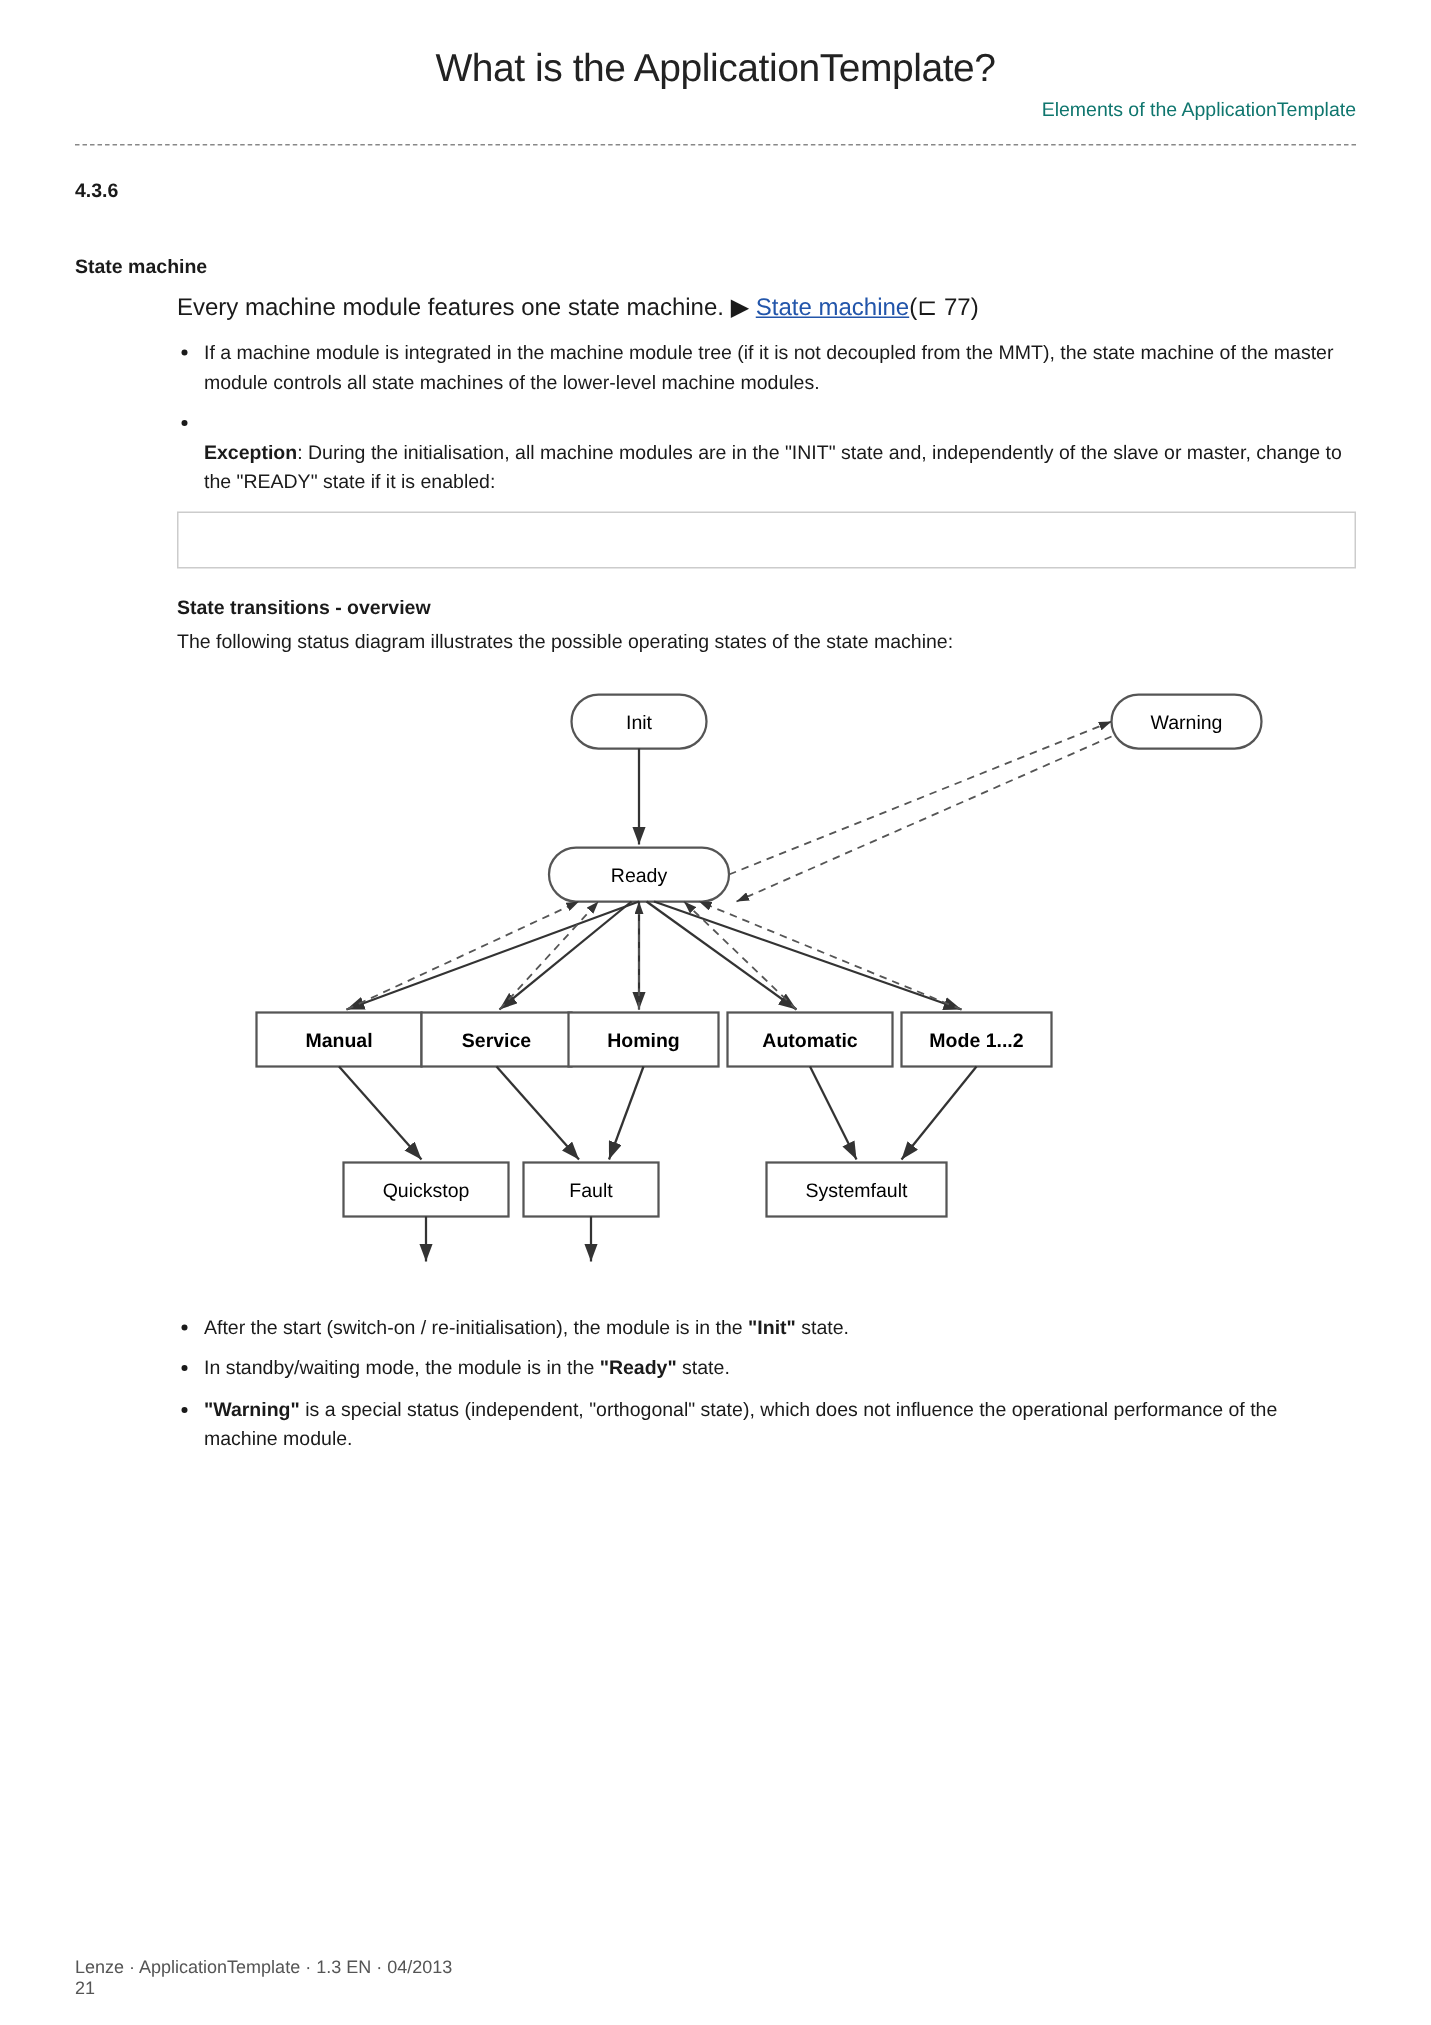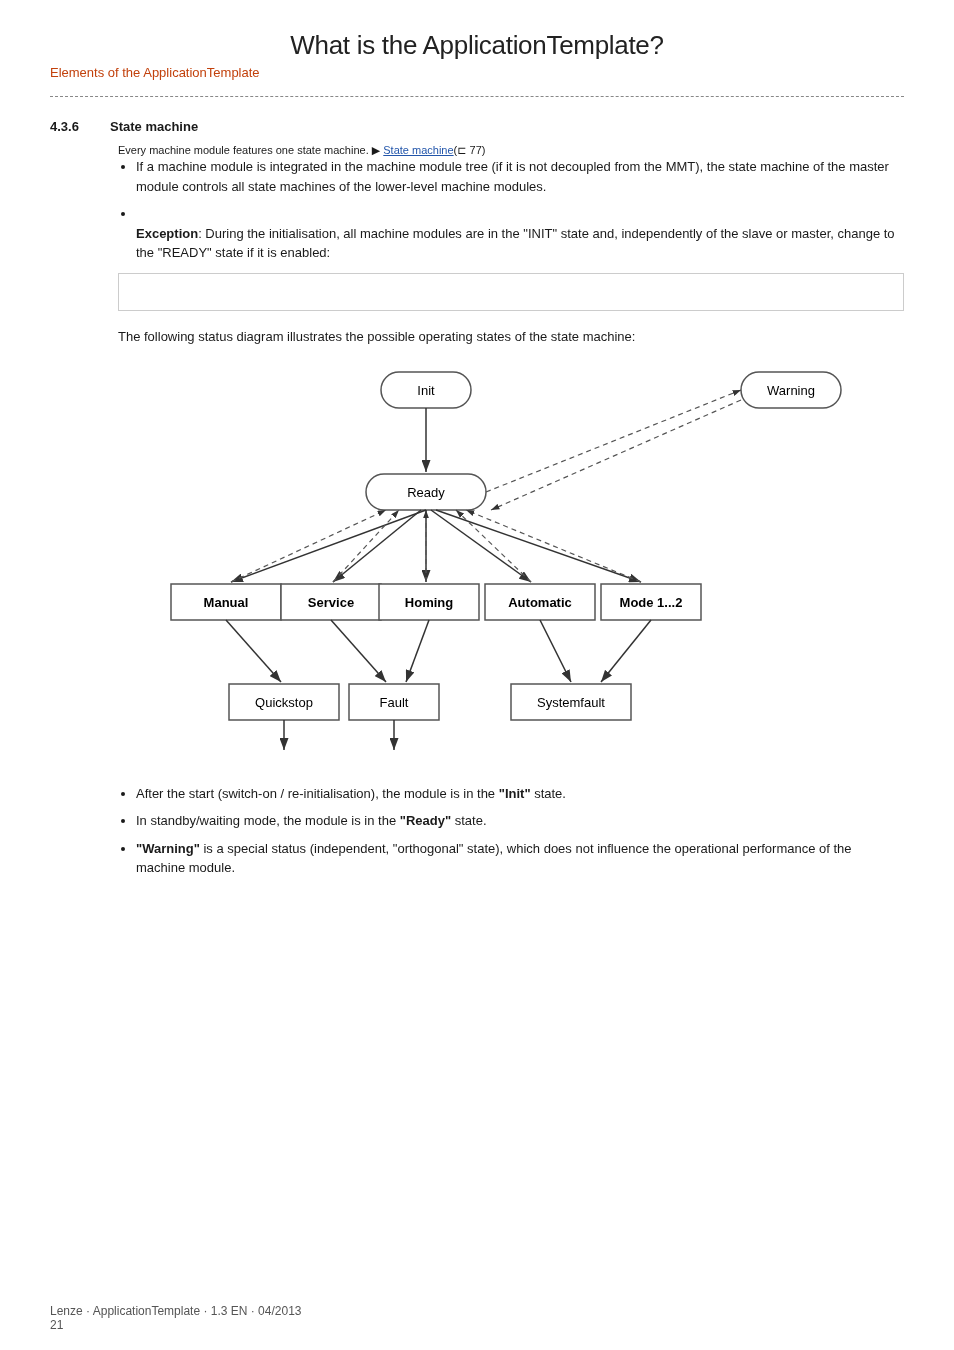--- a/index.html
+++ b/index.html
@@ -15,47 +15,50 @@
     h1.page-title {
       font-size: 26px;
       font-weight: 400;
       color: #222;
       margin-bottom: 4px;
       letter-spacing: -0.3px;
       text-align: center;
     }
     .subtitle {
       font-size: 13px;
-      color: #c2410c;
+      color: #0f766e;
       margin-bottom: 16px;
+      text-align: right;
     }
     .divider {
       border: none;
       border-top: 1px dashed #888;
       margin: 10px 0 22px 0;
     }
     .section-heading {
       display: flex;
-      gap: 12px;
+      gap: 36px;
       margin-bottom: 10px;
+      flex-direction: column;
     }
     .section-num {
       font-weight: 700;
       font-size: 13px;
       min-width: 48px;
     }
     .section-title {
       font-weight: 700;
       font-size: 13px;
     }
     .section-body {
       margin-left: 68px;
     }
     .intro-line {
-      font-size: 11px;
+      font-size: 16px;
+      margin-bottom: 10px;
     }
     .link-text {
       color: #2255aa;
       text-decoration: underline;
       cursor: pointer;
     }
     ul.content-list {
       list-style: disc;
       margin-left: 18px;
       margin-bottom: 10px;
@@ -142,20 +145,21 @@
   <ul class="content-list">
     <li>If a machine module is integrated in the machine module tree (if it is not decoupled from the MMT), the state machine of the master module controls all state machines of the lower-level machine modules.</li>
     <li>
       <br>
       <span class="exception-label">Exception</span><span>: During the initialisation, all machine modules are in the "INIT" state and, independently of the slave or master, change to the "READY" state if it is enabled:</span>
     </li>
   </ul>
 
   <div class="blank-box"></div>
 
+  <div class="sub-section-heading">State transitions  - overview</div>
   <p class="diagram-intro">The following status diagram illustrates the possible operating states of the state machine:</p>
 
   <div class="diagram-container">
     <svg class="state-diagram" width="720" height="400" viewBox="0 0 720 400">
       <defs>
         <marker id="arrowhead" markerWidth="8" markerHeight="6" refX="8" refY="3" orient="auto">
           <polygon points="0 0, 8 3, 0 6" fill="#333"></polygon>
         </marker>
         <marker id="arrowhead-small" markerWidth="7" markerHeight="5" refX="7" refY="2.5" orient="auto">
           <polygon points="0 0, 7 2.5, 0 5" fill="#333"></polygon>

